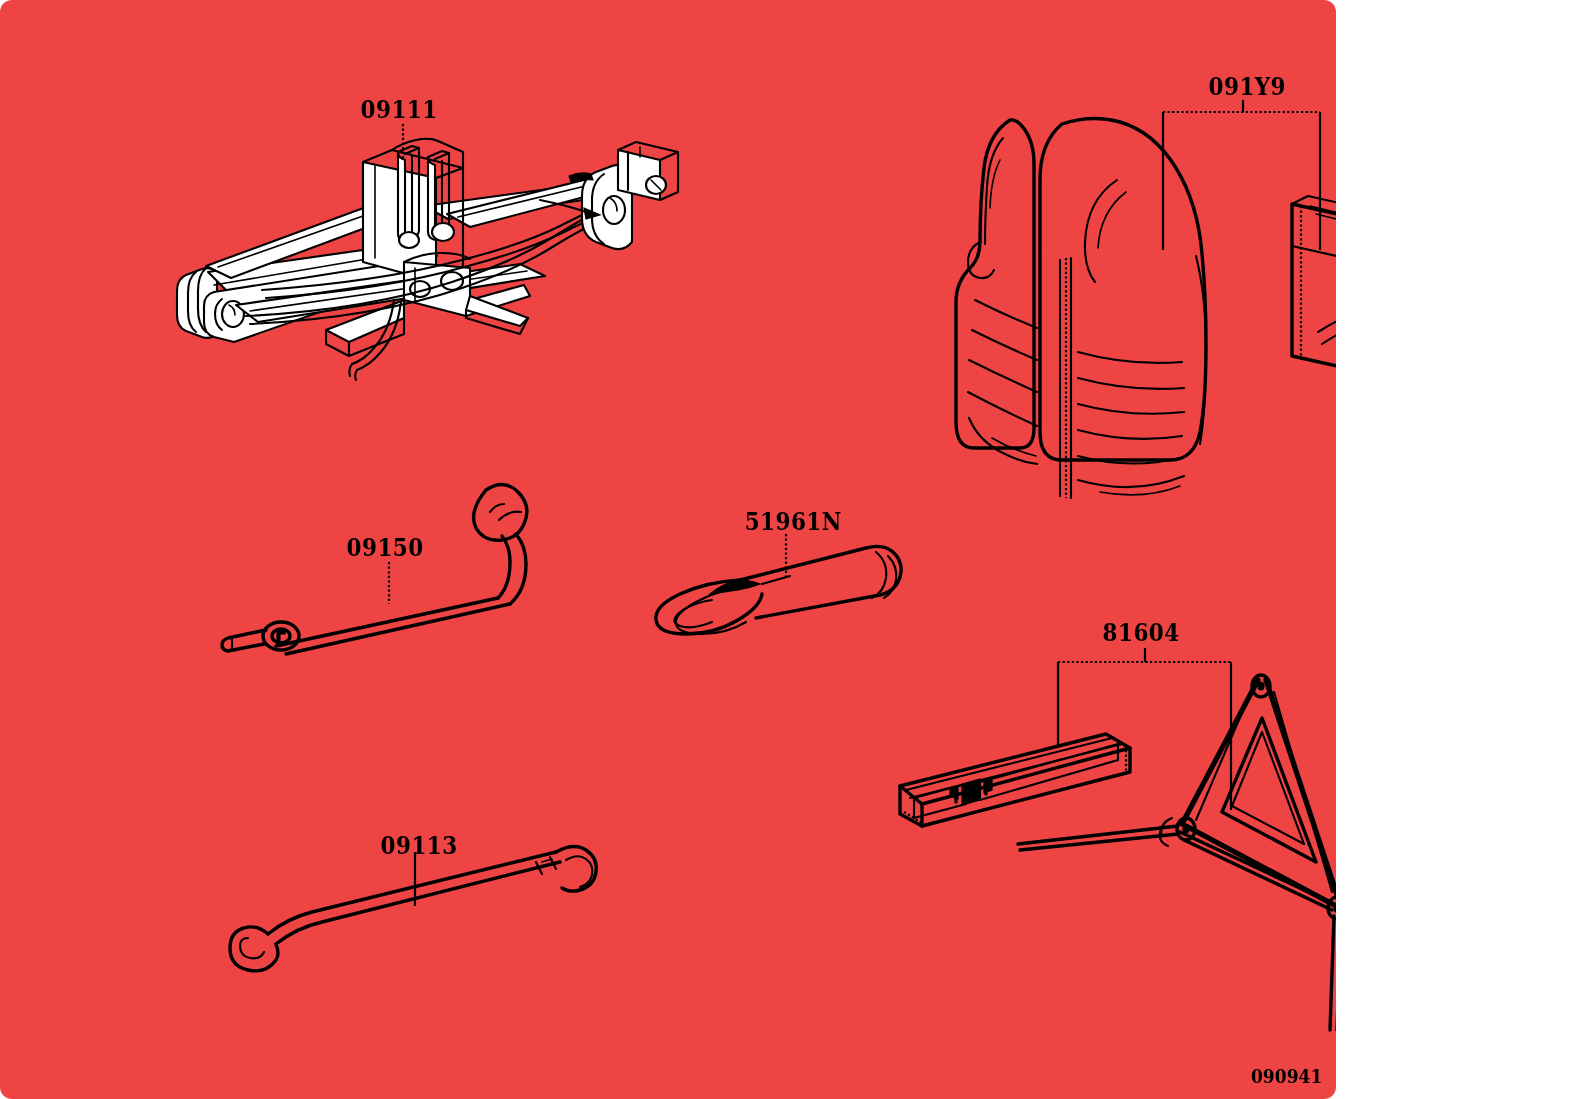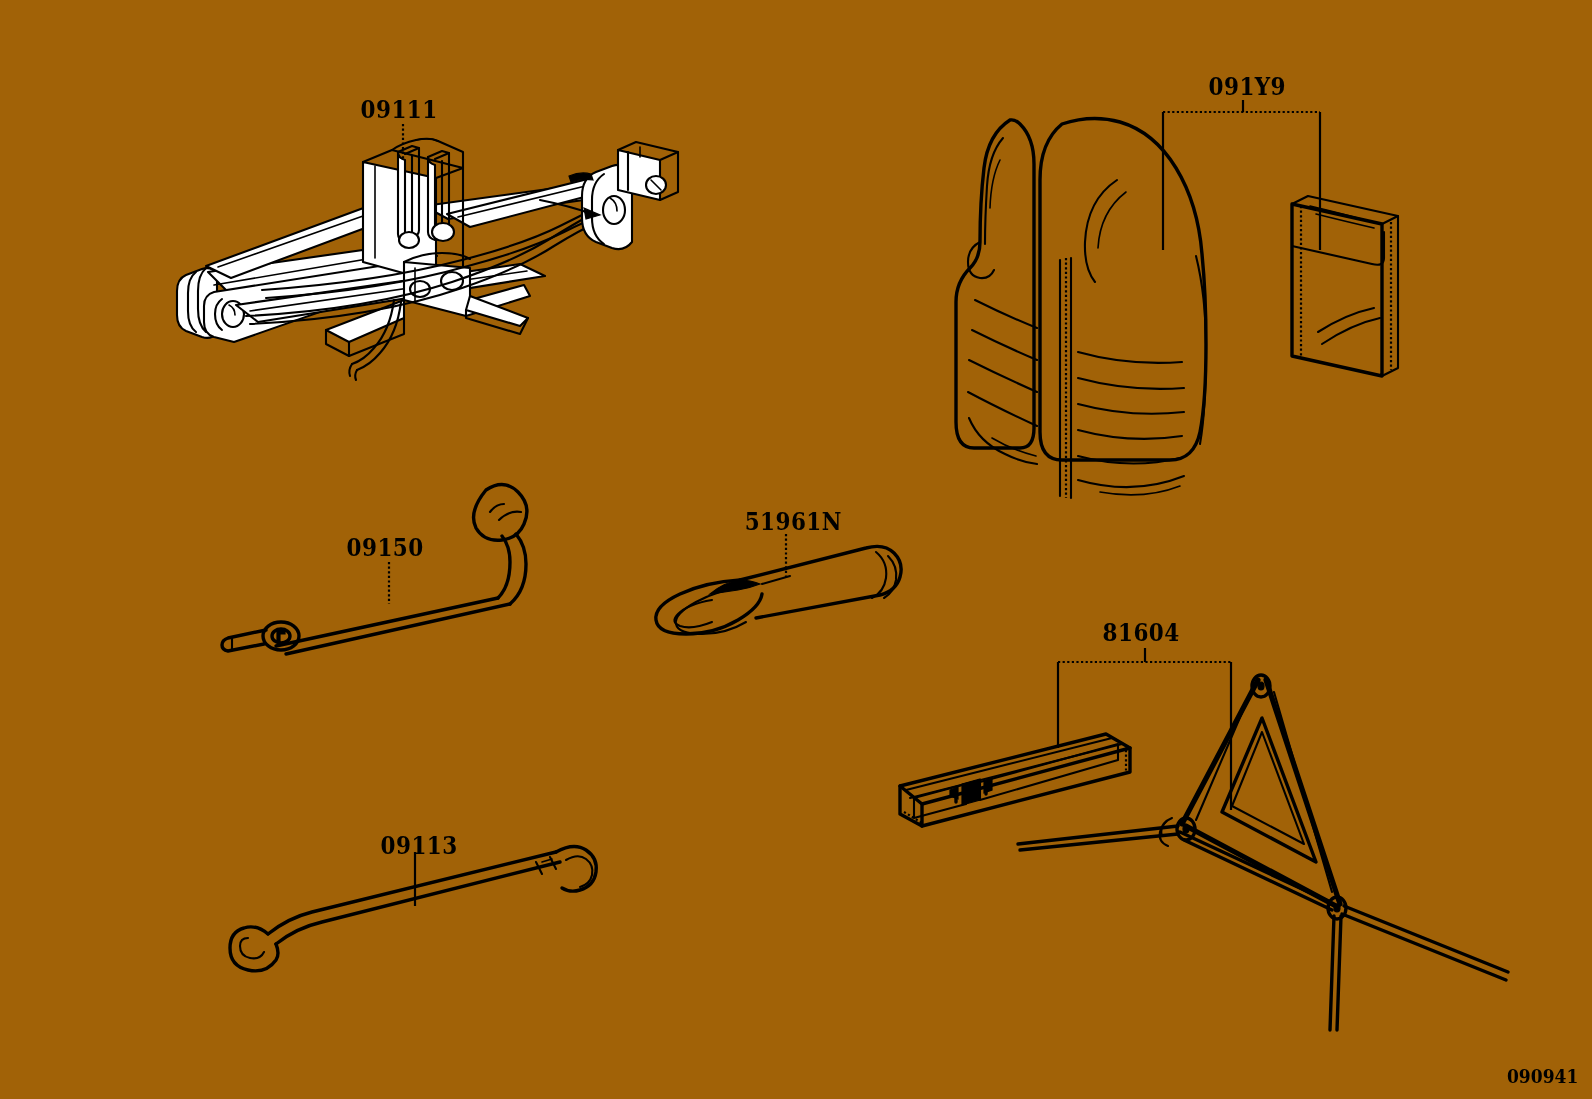--- a/index.html
+++ b/index.html
@@ -6,24 +6,25 @@
   html, body {
     margin: 0;
     padding: 0;
     background: #ffffff;
   }
   body {
     font-family: "DejaVu Serif", serif;
   }
   #sheet {
     position: relative;
-    width: 1592px;
+    width: 1336px;
     height: 1099px;
-    background: #a16207;
+    background: #ef4444;
     overflow: hidden;
+    border-radius: 12px;
   }
   #sheet svg {
     position: absolute;
     top: 0;
     left: 0;
     width: 1592px;
     height: 1099px;
   }
   .pnum {
     position: absolute;

